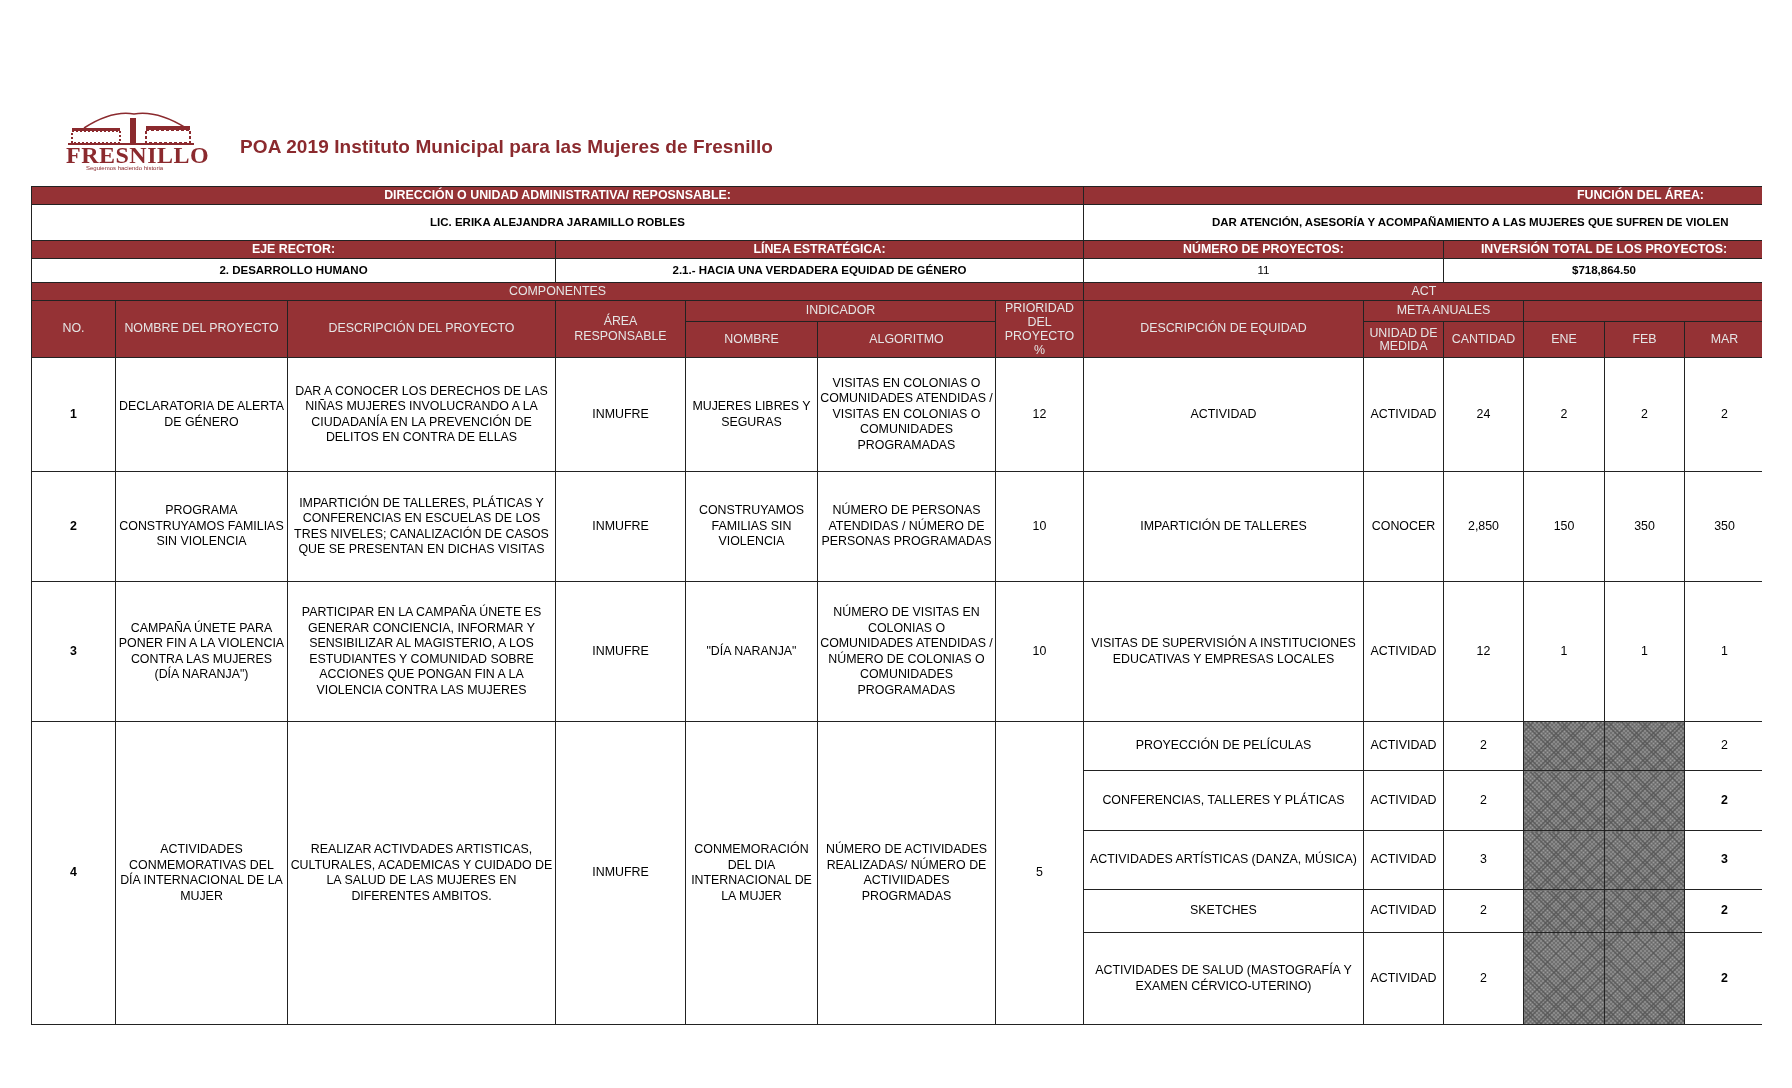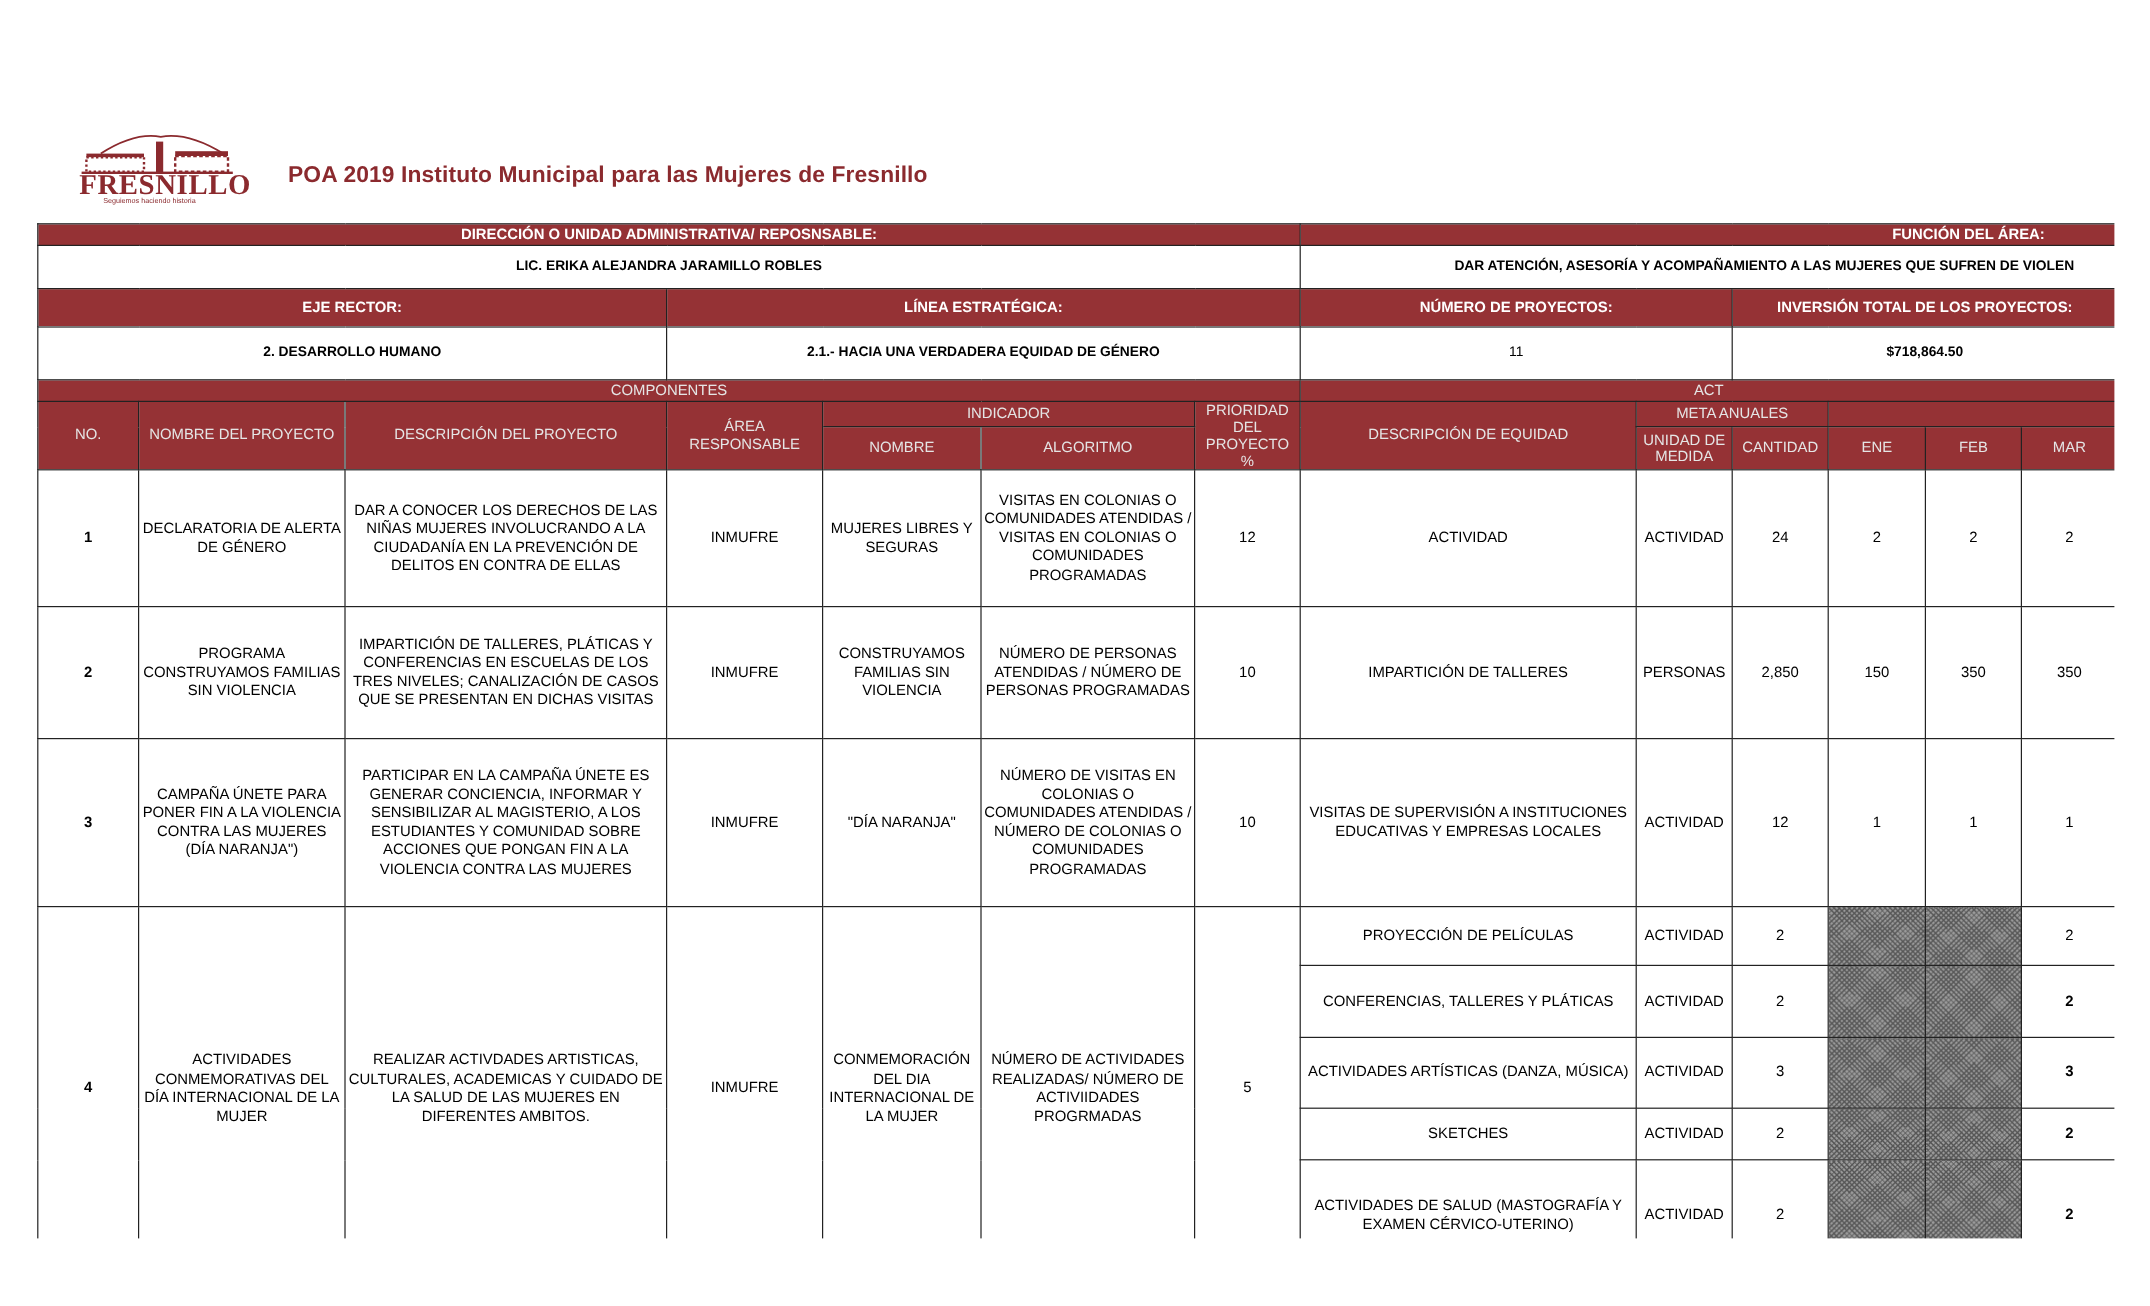--- a/index.html
+++ b/index.html
@@ -58,27 +58,27 @@
 
   <tbody>
       <tr style="height:18px">
     <td colspan="7" class="hd">DIRECCIÓN O UNIDAD ADMINISTRATIVA/ REPOSNSABLE:</td>
     <td colspan="6" class="hd" style="text-align:right;padding-right:60px;">FUNCIÓN DEL ÁREA:</td>
   </tr>
   <tr style="height:36px">
     <td colspan="7" class="b" style="font-size:11.5px;">LIC. ERIKA ALEJANDRA JARAMILLO ROBLES</td>
     <td colspan="6" class="b" style="font-size:11.5px;text-align:left;white-space:nowrap;padding-left:128px;">DAR ATENCIÓN, ASESORÍA Y ACOMPAÑAMIENTO A LAS MUJERES QUE SUFREN DE VIOLEN</td>
   </tr>
-  <tr style="height:32px">
+  <tr style="height:18px">
     <td colspan="3" class="hd">EJE RECTOR:</td>
     <td colspan="4" class="hd">LÍNEA ESTRATÉGICA:</td>
     <td colspan="2" class="hd left">NÚMERO DE PROYECTOS:</td>
     <td colspan="4" class="hd left">INVERSIÓN TOTAL DE LOS PROYECTOS:</td>
   </tr>
-  <tr style="height:44px">
+  <tr style="height:24px">
     <td colspan="3" class="b" style="font-size:11.5px;">2. DESARROLLO HUMANO</td>
     <td colspan="4" class="b" style="font-size:11.5px;">2.1.- HACIA UNA VERDADERA EQUIDAD DE GÉNERO</td>
     <td colspan="2" class="b" style="font-size:11.5px;font-weight:normal;">11</td>
     <td colspan="4" class="b" style="font-size:11.5px;">$718,864.50</td>
   </tr>
 
   <tr style="height:18px">
     <td colspan="7" class="hdn">COMPONENTES</td>
     <td colspan="6" class="hdn" style="text-align:center;">ACT</td>
   </tr>
@@ -121,21 +121,21 @@
 
   <tr style="height:110px">
     <td class="b thick-top">2</td>
     <td class="thick-top">PROGRAMA CONSTRUYAMOS FAMILIAS SIN VIOLENCIA</td>
     <td class="thick-top">IMPARTICIÓN DE TALLERES, PLÁTICAS Y CONFERENCIAS EN ESCUELAS DE LOS TRES NIVELES;  CANALIZACIÓN DE CASOS QUE SE PRESENTAN EN DICHAS VISITAS</td>
     <td class="thick-top">INMUFRE</td>
     <td class="thick-top">CONSTRUYAMOS FAMILIAS SIN VIOLENCIA</td>
     <td class="thick-top">NÚMERO DE PERSONAS ATENDIDAS / NÚMERO DE PERSONAS PROGRAMADAS</td>
     <td class="thick-top">10</td>
     <td class="left thick-top">IMPARTICIÓN DE TALLERES</td>
-    <td class="thick-top">PERSONAS</td>
+    <td class="thick-top">CONOCER</td>
     <td class="thick-top">2,850</td>
     <td class="thick-top">150</td>
     <td class="thick-top">350</td>
     <td class="thick-top">350</td>
   </tr>
 
   <tr style="height:140px">
     <td class="b thick-top">3</td>
     <td class="thick-top">CAMPAÑA ÚNETE PARA PONER FIN A LA VIOLENCIA CONTRA LAS MUJERES (DÍA NARANJA")</td>
     <td class="thick-top">PARTICIPAR EN LA CAMPAÑA ÚNETE ES GENERAR CONCIENCIA, INFORMAR Y SENSIBILIZAR AL MAGISTERIO, A LOS ESTUDIANTES Y COMUNIDAD SOBRE ACCIONES QUE PONGAN FIN A LA VIOLENCIA CONTRA LAS MUJERES</td>

